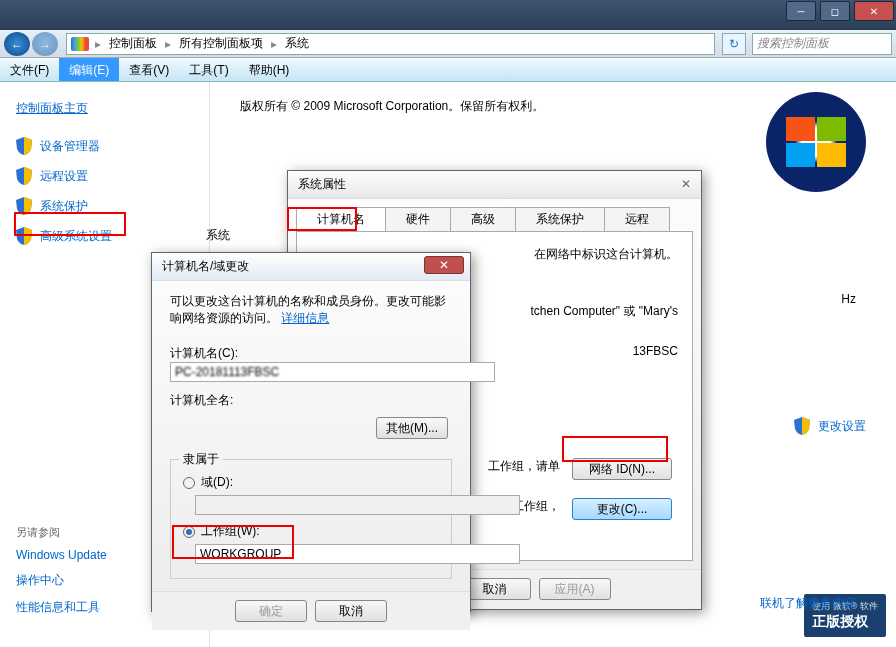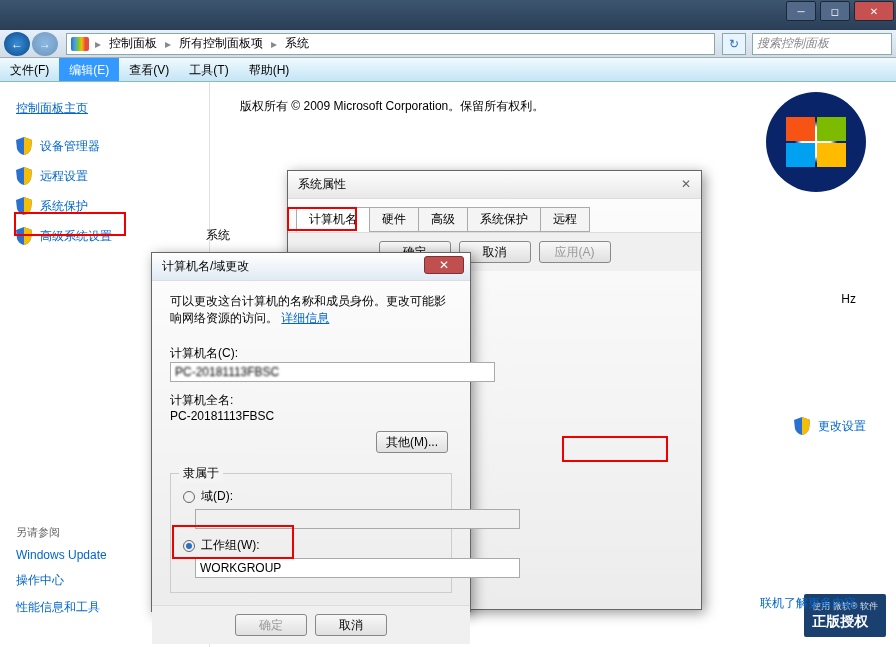--- a/index.html
+++ b/index.html
@@ -47,21 +47,21 @@
     .dlg-close { position:absolute; right:6px; top:3px; cursor:pointer; }
     .dlg-close-x { background:#c05050; color:#fff; width:40px; height:18px; border-radius:3px; display:flex;align-items:center;justify-content:center; border:1px solid #803030;}
     .dlg-body { padding: 12px 18px; color: #000; }
     .dlg-btn { min-width: 72px; height: 22px; border: 1px solid #888; background: linear-gradient(#f8f8f8,#e0e0e0); border-radius: 3px; margin: 0 4px; cursor: pointer; font-size: 12px; }
     .dlg-btn.disabled { color: #999; }
     .dlg-btn.highlighted { border: 1px solid #2a80d0; background: linear-gradient(#d5efff,#a8d8ff); }
     .dlg-buttons { background: #f0f0f0; border-top: 1px solid #ddd; padding: 8px; display:flex; justify-content:center;}
 
     .sysprops { top: 170px; left: 287px; width: 415px; height: 440px; }
     .tabs { display: flex; margin: 8px 8px 0 8px; }
-    .tab { padding: 3px 12px; border: 1px solid #aaa; background: #f4f4f4; margin-right: -1px; cursor: pointer; font-size:12px;}
+    .tab { padding: 3px 20px; border: 1px solid #aaa; background: #f4f4f4; margin-right: -1px; cursor: pointer; font-size:12px;}
     .tab.active { background: #fff; border-bottom-color: #fff; }
     .tab-panel { border: 1px solid #aaa; margin: -1px 8px 8px 8px; height: 330px; padding: 14px; background: #fff; position:relative;}
     .hz-label { position:absolute; right:40px; top:110px; font-size:12px; }
     .tp-grid { display:grid; grid-template-columns: 1fr 110px; gap:6px 8px; margin-top: 100px;}
     .tp-grid .dlg-btn { width: 100px; }
 
     .rename { top: 252px; left: 151px; width: 320px; height: 360px; }
     .indent { margin-left: 12px; }
     .field-input { width: 325px; height: 20px; border: 1px solid #aaa; padding: 0 4px; background:#fff; display:flex;align-items:center;}
     .groupbox { border: 1px solid #ccc; margin-top: 20px; padding: 10px 12px 14px; position: relative; }
@@ -183,20 +183,31 @@
     <span>系统属性</span>
     <div class="dlg-close" style="right:10px;top:6px;color:#666">✕</div>
   </div>
   <div class="tabs">
     <div class="tab active">计算机名</div>
     <div class="tab">硬件</div>
     <div class="tab">高级</div>
     <div class="tab">系统保护</div>
     <div class="tab">远程</div>
   </div>
+  <div class="tab-panel">
+    <div style="text-align:right;margin-left:180px">在网络中标识这台计算机。</div>
+    <div style="text-align:right;margin-top:40px">tchen Computer" 或 "Mary's</div>
+    <div style="text-align:right;margin-top:24px">13FBSC</div>
+    <div class="tp-grid">
+      <div style="text-align:right">工作组，请单</div>
+      <button class="dlg-btn">网络 ID(N)...</button>
+      <div style="text-align:right;margin-top:12px">域或工作组，</div>
+      <button class="dlg-btn highlighted" style="margin-top:12px">更改(C)...</button>
+    </div>
+  </div>
   <div class="dlg-buttons">
     <button class="dlg-btn">确定</button>
     <button class="dlg-btn">取消</button>
     <button class="dlg-btn disabled">应用(A)</button>
   </div>
 </div>
 
 <div class="dialog rename">
   <div class="dlg-title" style="background:linear-gradient(#fff,#e0eaf4)">
     <span>计算机名/域更改</span>
@@ -207,21 +218,20 @@
   <div class="dlg-body">
     <span>可以更改这台计算机的名称和成员身份。更改可能影响网络资源的访问。</span>
     <a style="color:#0066cc;text-decoration:underline;cursor:pointer">详细信息</a>
 
     <div style="margin-top:18px">计算机名(C):</div>
     <div class="field-input">
         <span style="filter:blur(1px)">PC-20181113FBSC</span>
       </div>
 
     <div style="margin-top:10px">计算机全名:</div>
-    <div>PC-20181113FBSC</div>
 
     <div style="text-align:right;margin-top:8px">
       <button class="dlg-btn">其他(M)...</button>
     </div>
 
     <div class="groupbox">
       <div class="groupbox-title">隶属于</div>
       <div class="radio-row">
         <span class="radio"></span>
         <span>域(D):</span>

